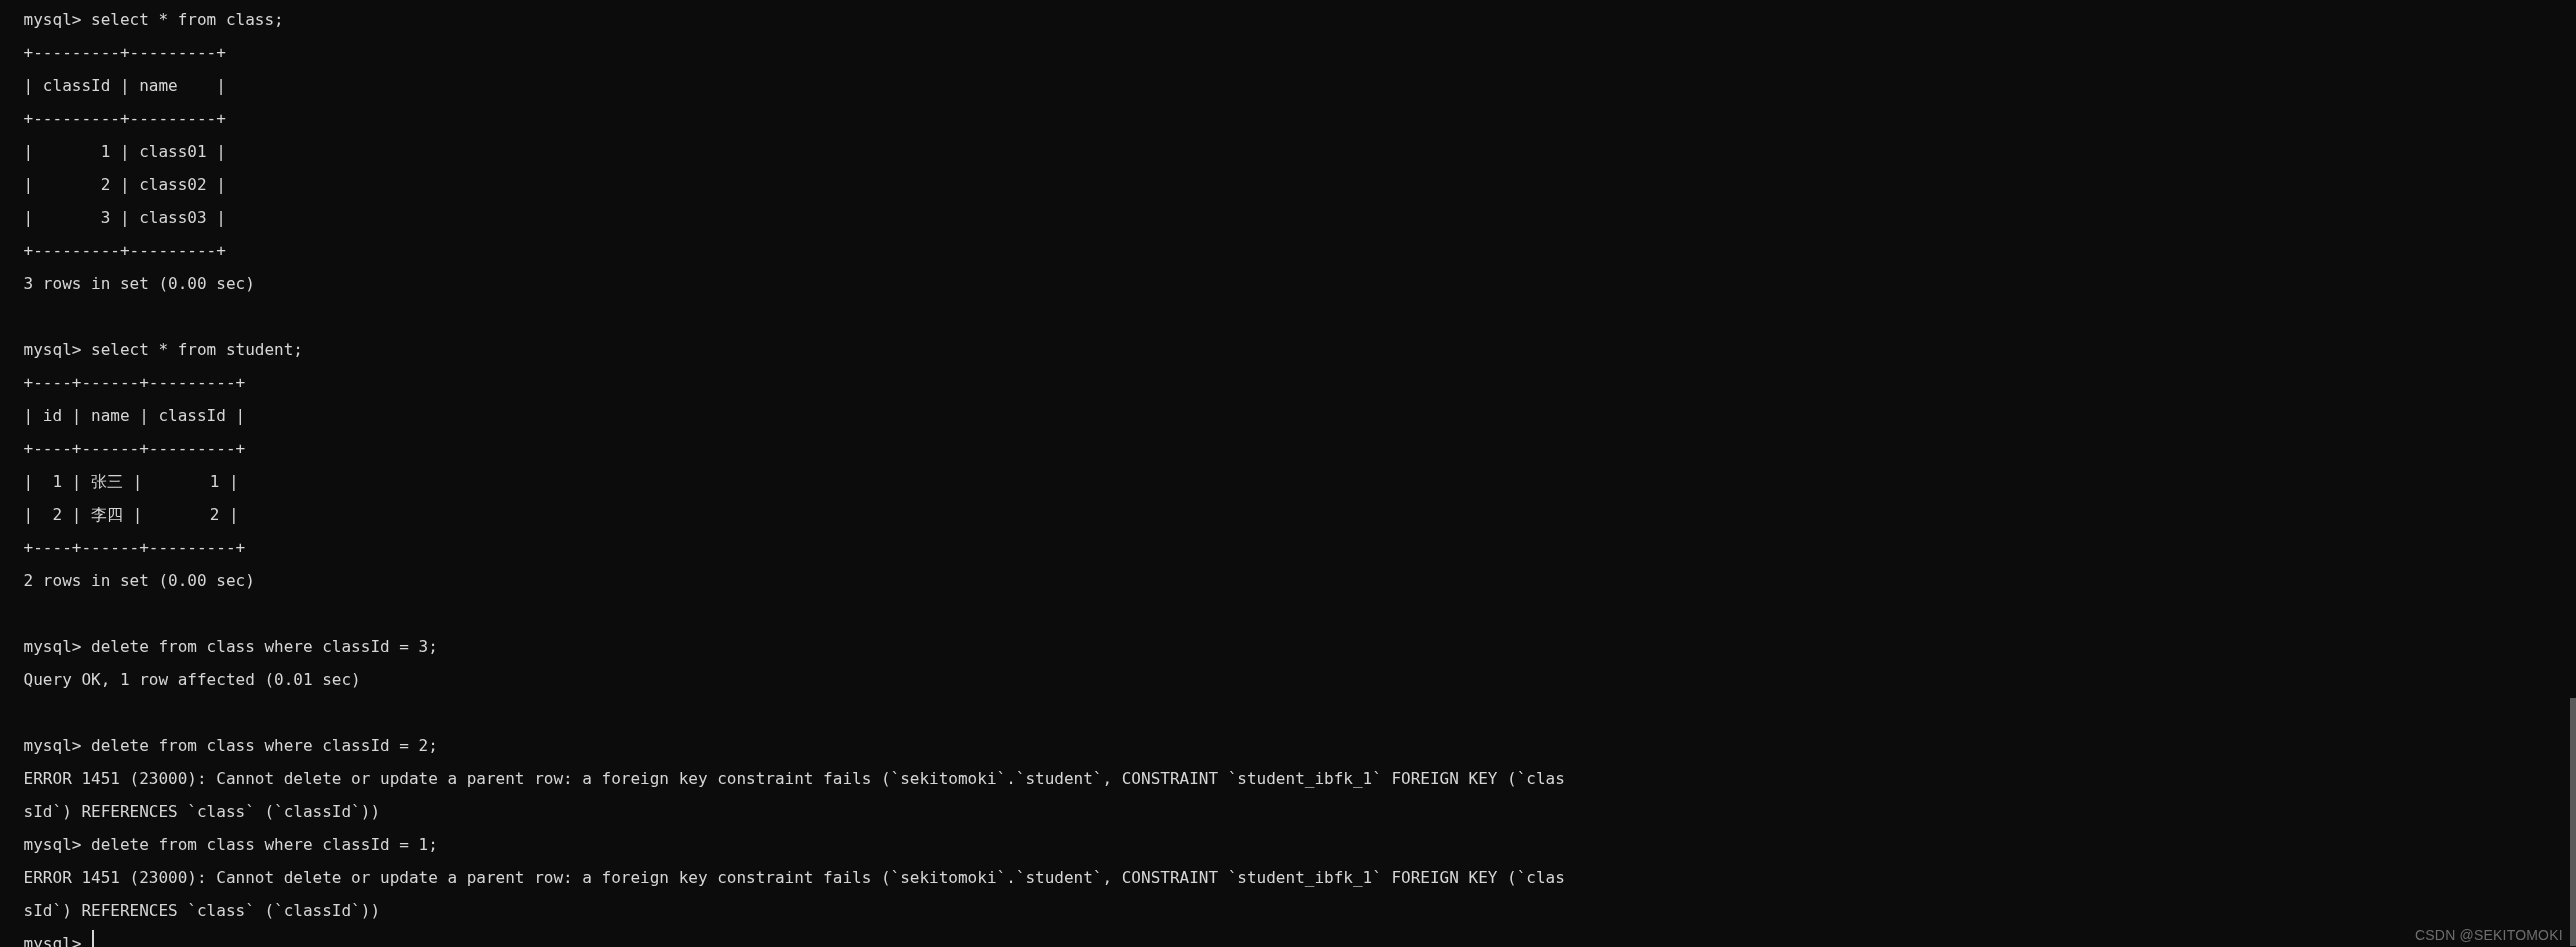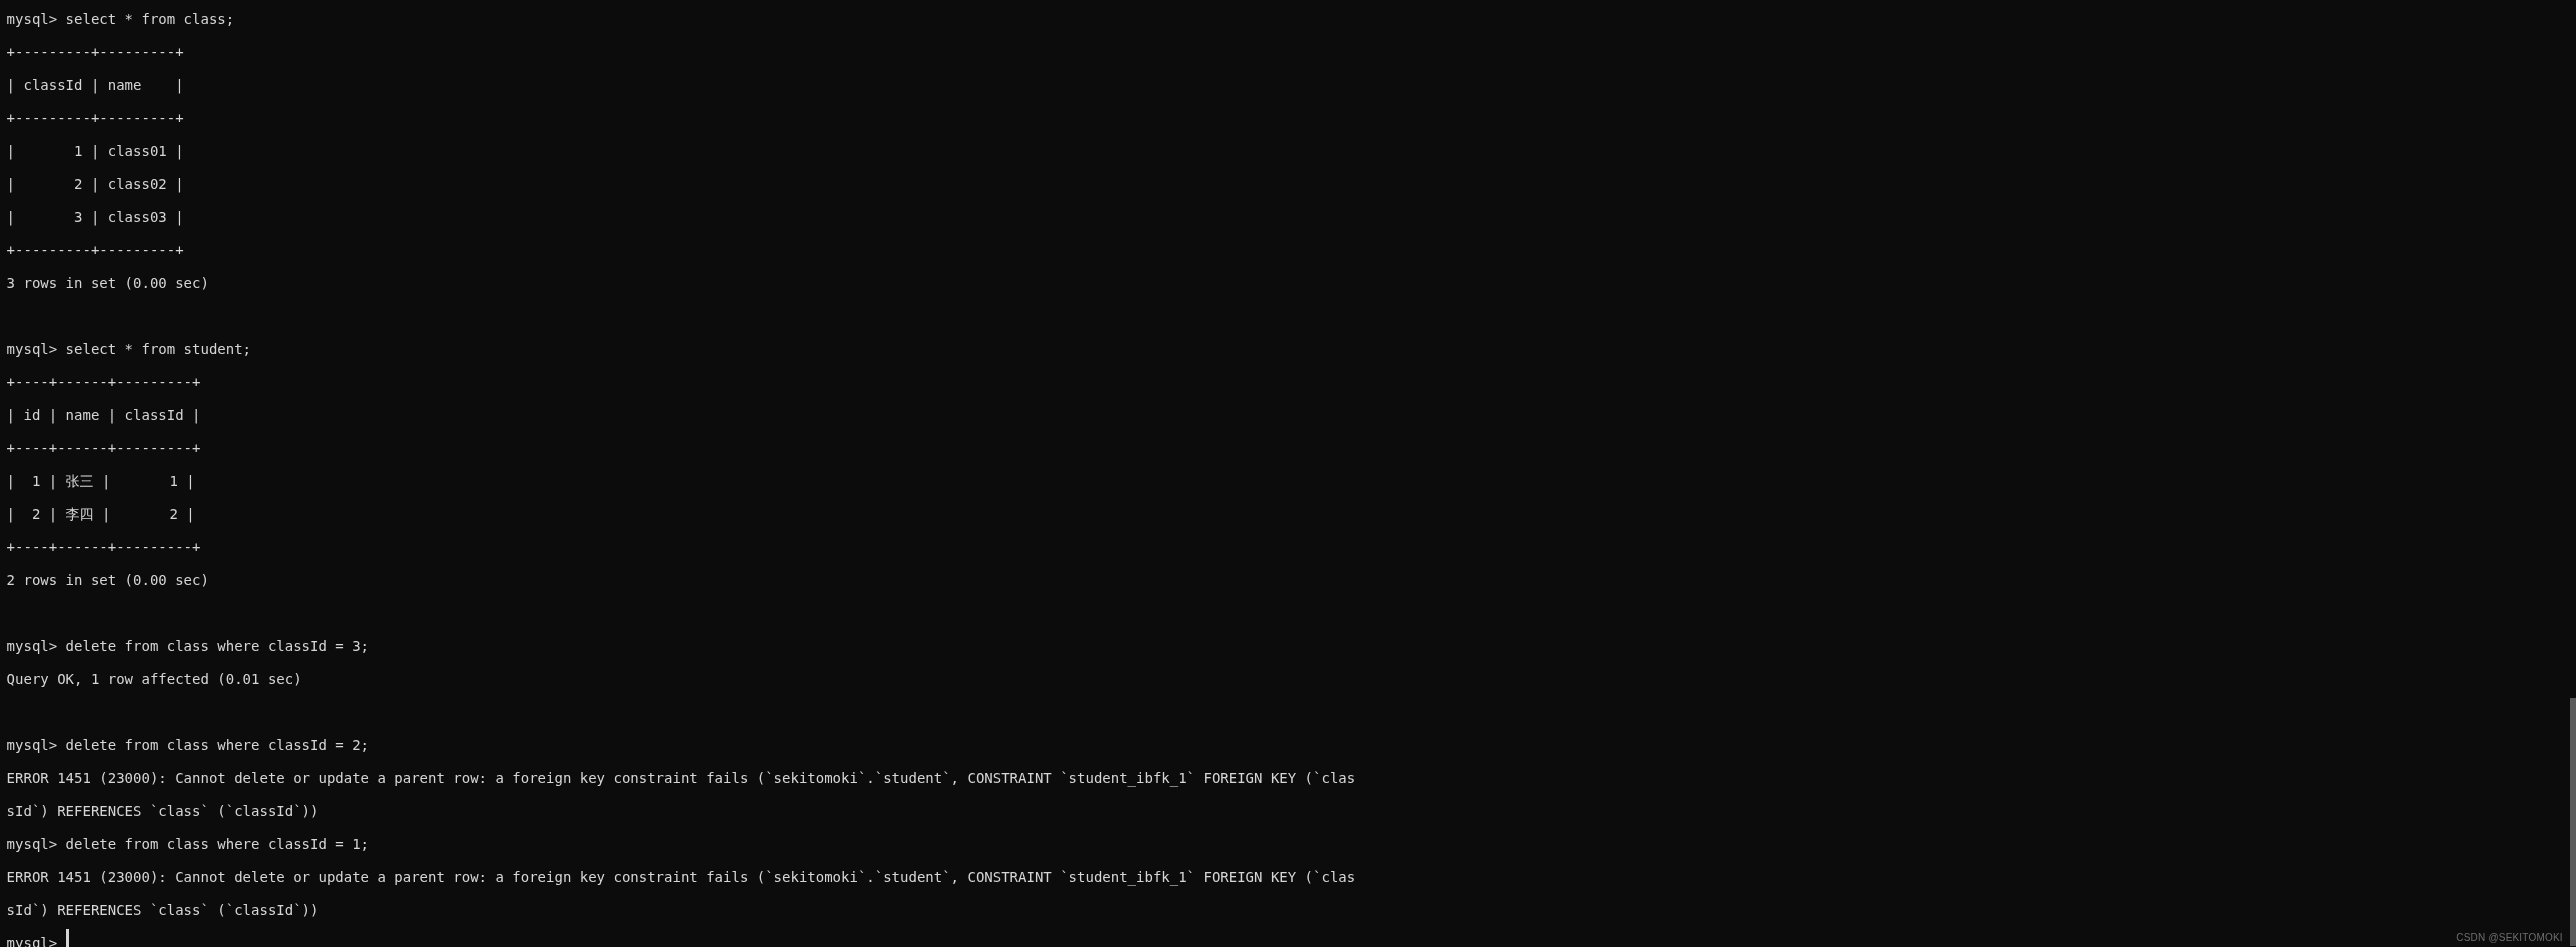--- a/index.html
+++ b/index.html
@@ -10,27 +10,27 @@
   body {
     width: 2576px;
     height: 948px;
     overflow: hidden;
     position: relative;
     font-family: "DejaVu Sans Mono", "Liberation Mono", monospace;
   }
   #terminal {
     position: absolute;
     top: 0;
-    left: 0;
+    left: 17px;
     width: 2236px;
     height: 948px;
     background: #0c0c0c;
     color: #d6d6d6;
     font-family: "DejaVu Sans Mono", "Liberation Mono", monospace;
-    font-size: 14px;
+    font-size: 16px;
     line-height: 33px;
     letter-spacing: 0px;
     padding: 3.3px 0 0 6.6px;
     box-sizing: border-box;
     white-space: pre;
     overflow: hidden;
   }
   .line {
     height: 33px;
     white-space: pre;
@@ -68,21 +68,21 @@
     height: 248px;
     background: #5a5a5a;
     border-radius: 0px;
   }
   #watermark {
     position: absolute;
     right: 13.2px;
     bottom: 5px;
     color: #6e6e6e;
     font-family: "Liberation Sans", sans-serif;
-    font-size: 10px;
+    font-size: 14px;
     letter-spacing: 0.2px;
     white-space: nowrap;
   }
 </style>
 </head>
 <body>
 
 <div id="terminal"><div class="line">mysql&gt; select * from class;</div><div class="line">+---------+---------+</div><div class="line">| classId | name    |</div><div class="line">+---------+---------+</div><div class="line">|       1 | class01 |</div><div class="line">|       2 | class02 |</div><div class="line">|       3 | class03 |</div><div class="line">+---------+---------+</div><div class="line">3 rows in set (0.00 sec)</div><div class="line blank">&nbsp;</div><div class="line">mysql&gt; select * from student;</div><div class="line">+----+------+---------+</div><div class="line">| id | name | classId |</div><div class="line">+----+------+---------+</div><div class="line">|  1 | 张三 |       1 |</div><div class="line">|  2 | 李四 |       2 |</div><div class="line">+----+------+---------+</div><div class="line">2 rows in set (0.00 sec)</div><div class="line blank">&nbsp;</div><div class="line">mysql&gt; delete from class where classId = 3;</div><div class="line">Query OK, 1 row affected (0.01 sec)</div><div class="line blank">&nbsp;</div><div class="line">mysql&gt; delete from class where classId = 2;</div><div class="line">ERROR 1451 (23000): Cannot delete or update a parent row: a foreign key constraint fails (`sekitomoki`.`student`, CONSTRAINT `student_ibfk_1` FOREIGN KEY (`clas</div><div class="line">sId`) REFERENCES `class` (`classId`))</div><div class="line">mysql&gt; delete from class where classId = 1;</div><div class="line">ERROR 1451 (23000): Cannot delete or update a parent row: a foreign key constraint fails (`sekitomoki`.`student`, CONSTRAINT `student_ibfk_1` FOREIGN KEY (`clas</div><div class="line">sId`) REFERENCES `class` (`classId`))</div><div class="line"><span class="cursor-line">mysql&gt; </span><span class="cursor"></span></div></div>
 
 <div id="scrollbar-track">

